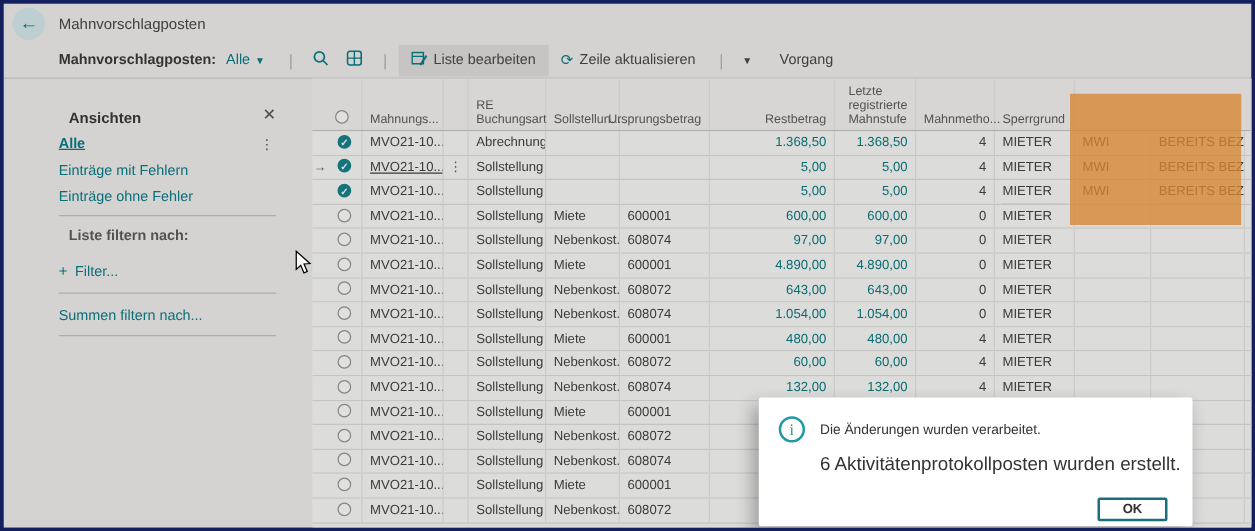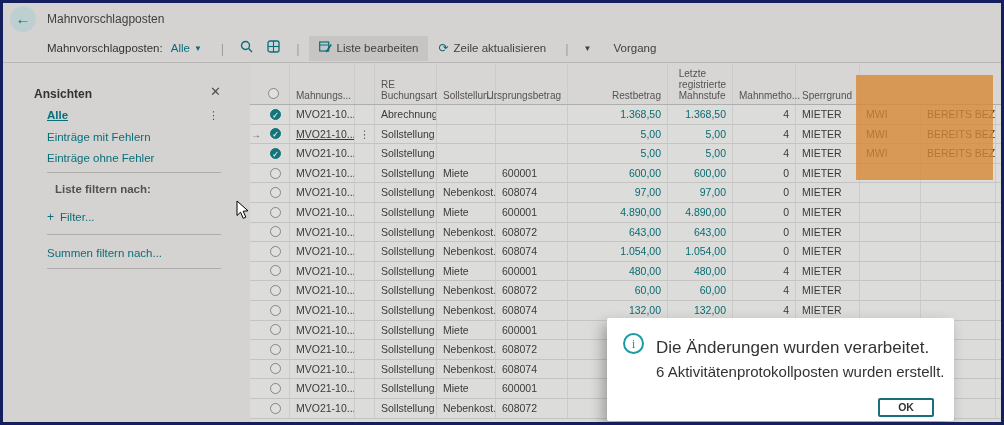--- a/index.html
+++ b/index.html
@@ -14,33 +14,33 @@
   
   .titlebar { position:absolute; left:0; top:0; width:100%; height:31px; }
   .backbtn { position:absolute; left:7px; top:3px; width:26px; height:26px; border-radius:50%;
              background:#d9ecef; color:#0a7e89; font-size:15px; line-height:25px; text-align:center; cursor:pointer; }
   .pagetitle { position:absolute; left:44px; top:9px; font-size:12px; color:#4a4948; }
 
   
   .toolbar { position:absolute; left:0; top:31px; width:100%; height:29px;
              display:flex; align-items:center; padding-left:44px; font-size:11.5px; color:#4a4948;
              border-bottom:1px solid #d2d1d0; }
-  .tb-label { font-weight:normal; color:#3b3a39; margin-right:8px; }
+  .tb-label { font-weight:bold; color:#3b3a39; margin-right:8px; }
   .tb-link { color:#0a7e89; margin-right:4px; }
   .chev { font-size:8px; color:#0a7e89; margin-right:10px; }
   .sep { color:#b5b4b3; margin:0 9px; font-size:13px; }
   .tb-icon { color:#0a7e89; font-size:13px; margin:0 7px; cursor:pointer; }
   .tb-btn { display:flex; align-items:center; gap:5px; padding:5px 10px; cursor:pointer; white-space:nowrap; }
   .tb-btn.active { background:#e2e1e0; }
   .tb-btn .ic { color:#0a7e89; font-size:12px; }
   .chev2 { font-size:8px; color:#4a4948; padding:0 6px; cursor:pointer; }
 
   
   .sidebar { position:absolute; left:0; top:60px; width:232px; height:359px; font-size:11.5px; }
-  .sb-head { position:absolute; left:31px; top:24px; font-weight:bold; color:#3b3a39; font-size:12px; }
+  .sb-head { position:absolute; left:52px; top:24px; font-weight:bold; color:#3b3a39; font-size:12px; }
   .sb-close { position:absolute; right:14px; top:21px; color:#5a5958; font-size:13px; cursor:pointer; }
   .sb-item { position:absolute; left:44px; color:#0a7e89; cursor:pointer; white-space:nowrap; }
   .sb-item.sel { font-weight:bold; text-decoration:underline; }
   .sb-dots { position:absolute; right:16px; top:46px; color:#5a5958; cursor:pointer; font-size:11px; }
   .sb-div { position:absolute; left:44px; right:14px; height:1px; background:#c6c5c4; }
   .sb-static { position:absolute; left:52px; color:#5f5e5d;font-weight:bold; }
   .plus { color:#0a7e89; margin-right:6px; font-size:12px; }
 
   
   .tablewrap { position:absolute; left:247px; top:60px; width:753px; height:359px; background:#fafaf9; }
@@ -69,21 +69,21 @@
   .dim { position:absolute; inset:0; background:rgba(0,0,0,0.12); z-index:50; pointer-events:none; }
   .hl-orange { position:absolute; left:853px; top:72px; width:137px; height:105px;
                background:rgba(214,134,47,0.78); z-index:60; pointer-events:none; }
 
   
   .dialog { position:absolute; left:604px; top:315px; width:347px; height:103px; background:#fff; z-index:70;
             box-shadow:-4px 6px 14px rgba(0,0,0,0.30); border-radius:2px; }
   .dlg-icon { position:absolute; left:16px; top:15px; width:21px; height:21px; border-radius:50%;
               border:2px solid #1f9aa3; color:#1f9aa3; font-size:13px; line-height:17px; text-align:center;
               font-family:"Liberation Serif", serif; }
-  .dlg-line1 { position:absolute; left:49px; top:20px; font-size:17px; color:#333; }
+  .dlg-line1 { position:absolute; left:49px; top:20px; font-size:11px; color:#333; }
   .dlg-line2 { position:absolute; left:49px; top:45px; font-size:15px; color:#333; }
   .dlg-ok { position:absolute; right:20px; bottom:4px; width:56px; height:19px; background:#fff;
             border:2px solid #19707c; border-radius:2px; font-size:10.5px; font-weight:bold; color:#33312f;
             text-align:center; line-height:15px; cursor:pointer; }
 
   .cursor { position:absolute; left:233px; top:197px; z-index:80; pointer-events:none; }
 </style>
 </head>
 <body>
 

